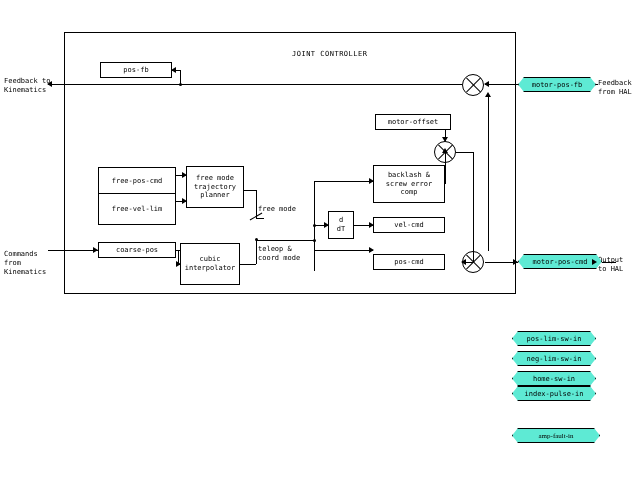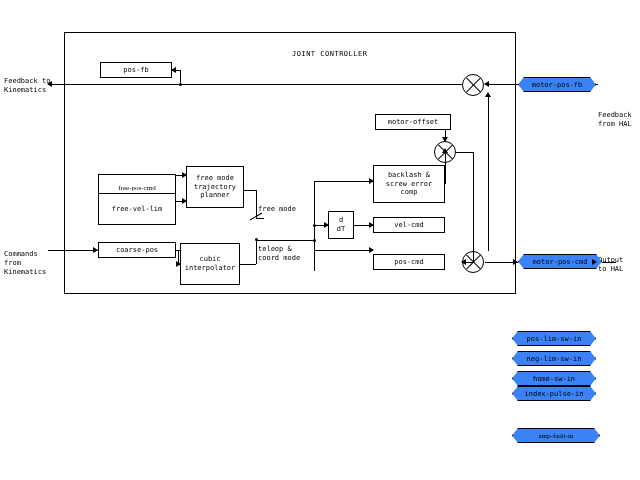--- a/index.html
+++ b/index.html
@@ -57,21 +57,21 @@
   }
   
   .pin {
     position: absolute;
     box-sizing: border-box;
     font-size: 7px;
     color: #000000;
     display: flex;
     align-items: center;
     justify-content: center;
-    background: #3b82f6;
+    background: #5eead4;
     border: 1px solid #000000;
     -webkit-clip-path: polygon(6px 0, calc(100% - 6px) 0, 100% 50%, calc(100% - 6px) 100%, 6px 100%, 0 50%);
     clip-path: polygon(6px 0, calc(100% - 6px) 0, 100% 50%, calc(100% - 6px) 100%, 6px 100%, 0 50%);
   }
   .sum {
     position: absolute;
     width: 22px;
     height: 22px;
     border: 1px solid #000000;
     border-radius: 50%;
@@ -108,21 +108,21 @@
 </head>
 <body>
 
 <div id="page">
 
   <div class="outer" style="left:64px; top:32px; width:452px; height:262px;"></div>
   <div class="title" style="left:292px; top:50px;">JOINT CONTROLLER</div>
 
   <div class="box" style="left:100px; top:62px; width:72px; height:16px;">pos-fb</div>
 
-  <div class="box" style="left:98px; top:174px; width:78px; height:28px;font-family:Liberation Serif, serif;">free-pos-cmd</div>
+  <div class="box" style="left:98px; top:167px; width:78px; height:28px;">free-pos-cmd</div>
 
   <div class="box" style="left:98px; top:193px; width:78px; height:32px;">free-vel-lim</div>
 
   <div class="box" style="left:186px; top:166px; width:58px; height:42px;">free mode
 trajectory
 planner</div>
 
   <div class="box" style="left:375px; top:114px; width:76px; height:16px;">motor-offset</div>
 
   <div class="box" style="left:373px; top:165px; width:72px; height:38px;">backlash &amp;
@@ -143,21 +143,21 @@
 
   <div class="sum" style="left:462px; top:74px;"></div>
   <div class="sum" style="left:434px; top:141px;"></div>
   <div class="sum" style="left:462px; top:251px;"></div>
 
   <div class="label" style="left:4px; top:77px;">Feedback to
 Kinematics</div>
   <div class="label" style="left:4px; top:250px;">Commands
 from
 Kinematics</div>
-  <div class="label" style="left:598px; top:79px;margin-top:32px;">Feedback
+  <div class="label" style="left:598px; top:79px;">Feedback
 from HAL</div>
   <div class="label" style="left:598px; top:256px;">Output
 to HAL</div>
   <div class="label" style="left:258px; top:205px;">free mode</div>
   <div class="label" style="left:258px; top:245px;">teleop &amp;
 coord mode</div>
 
   <div class="pin" style="left:518px; top:77px; width:78px; height:15px;">motor-pos-fb</div>
   <div class="pin" style="left:518px; top:254px; width:84px; height:15px;">motor-pos-cmd</div>
 

